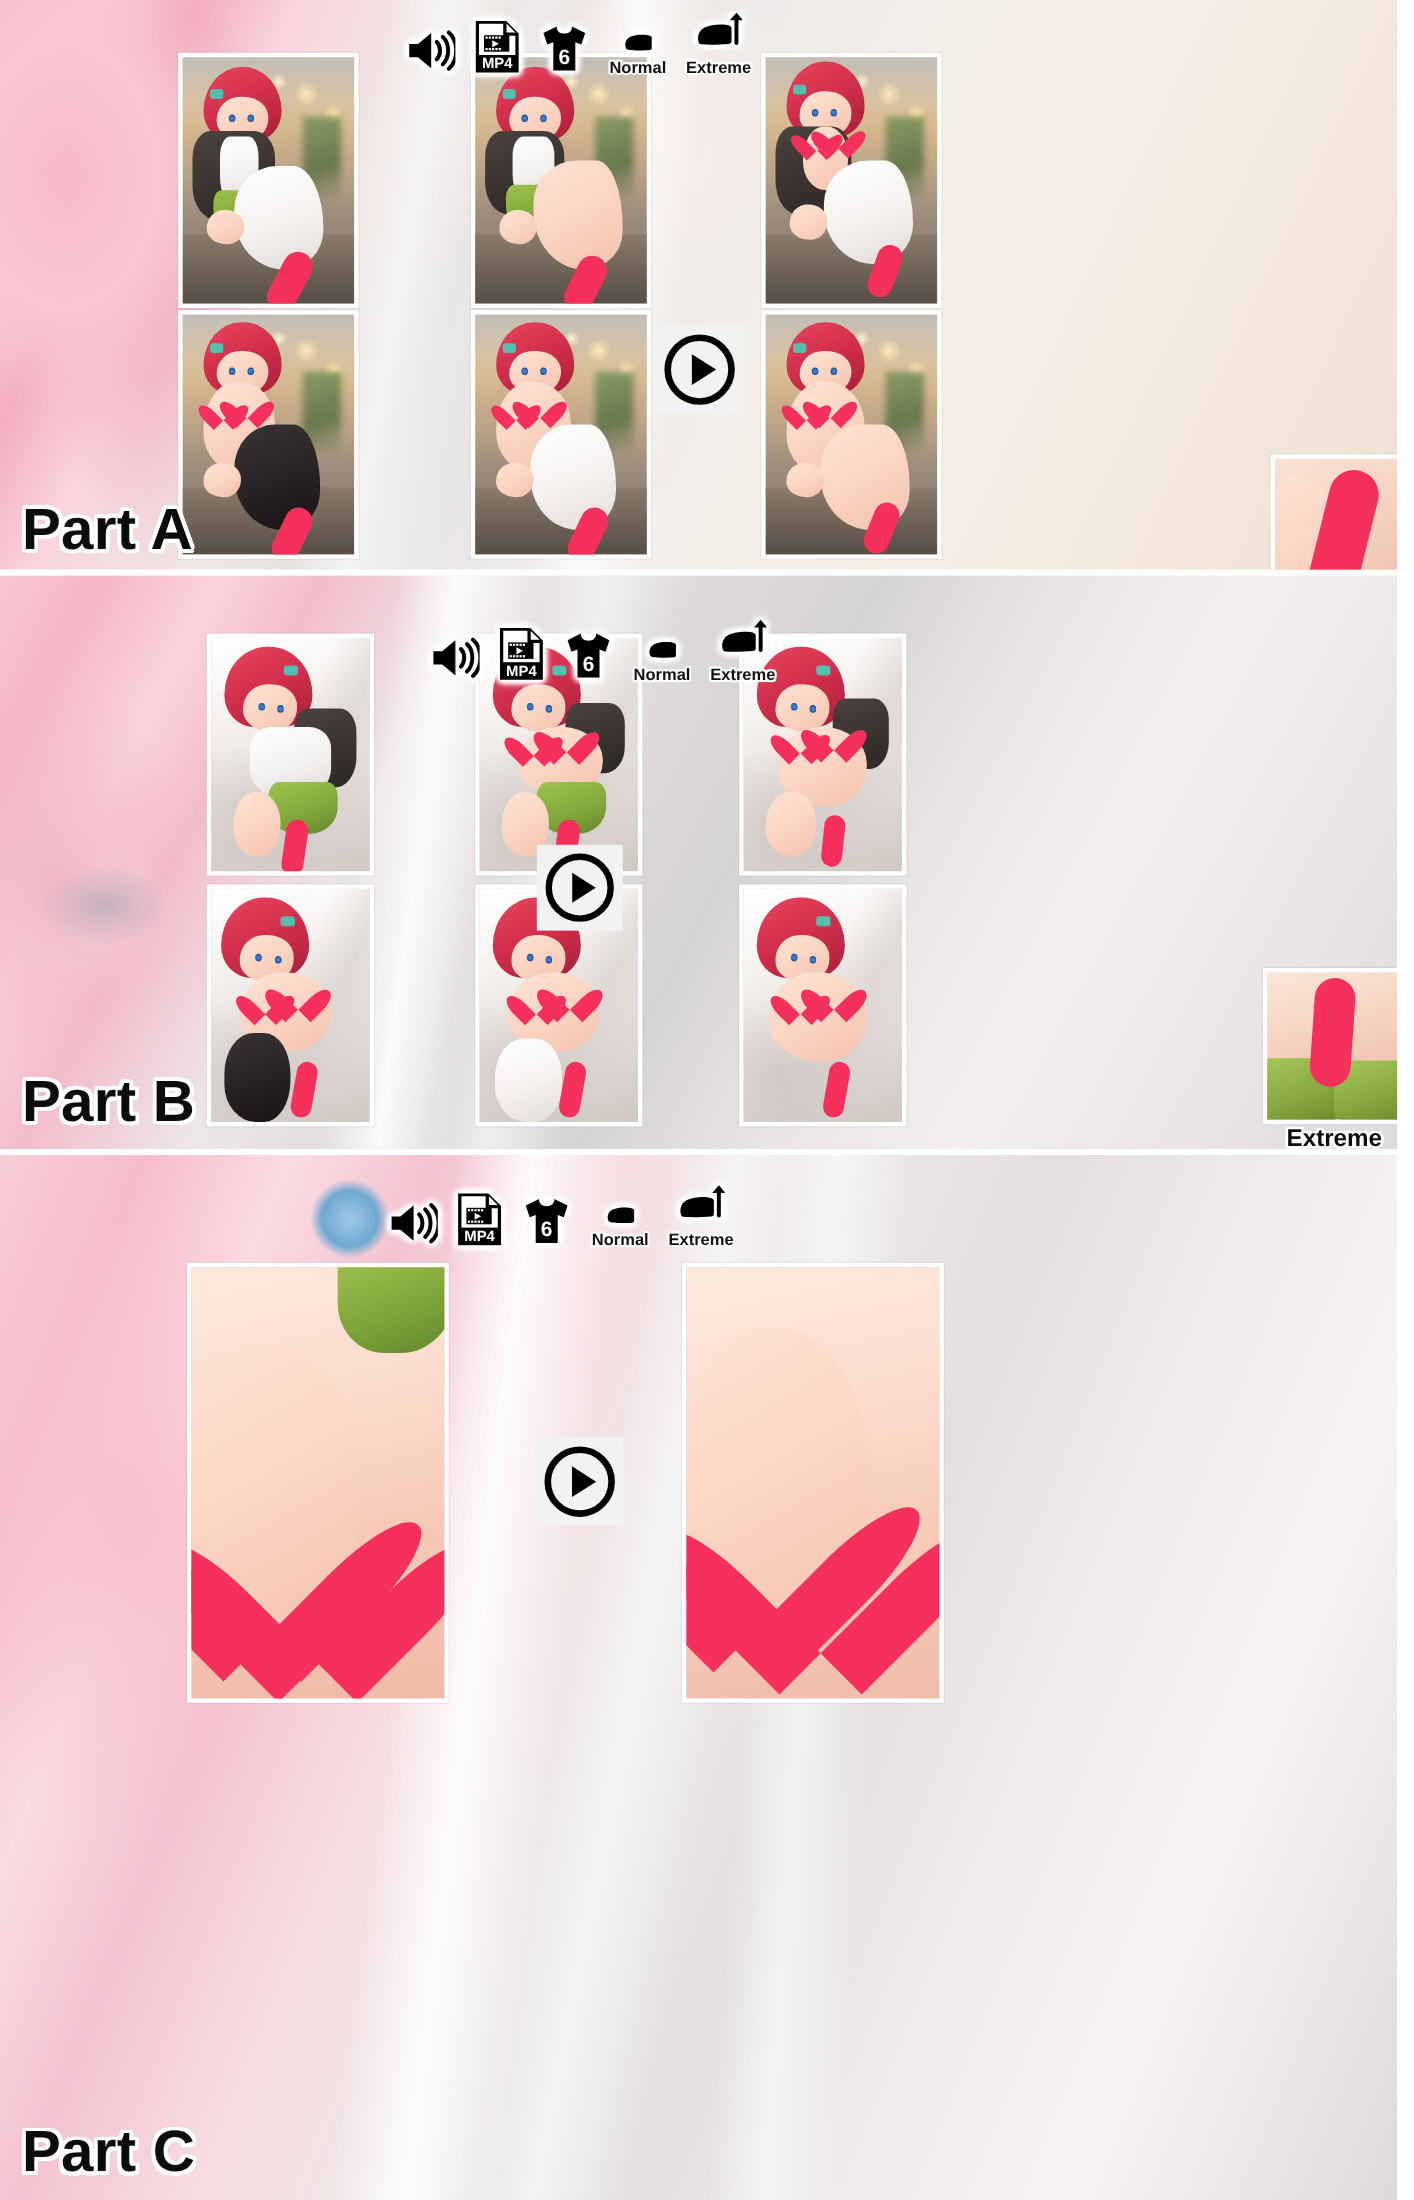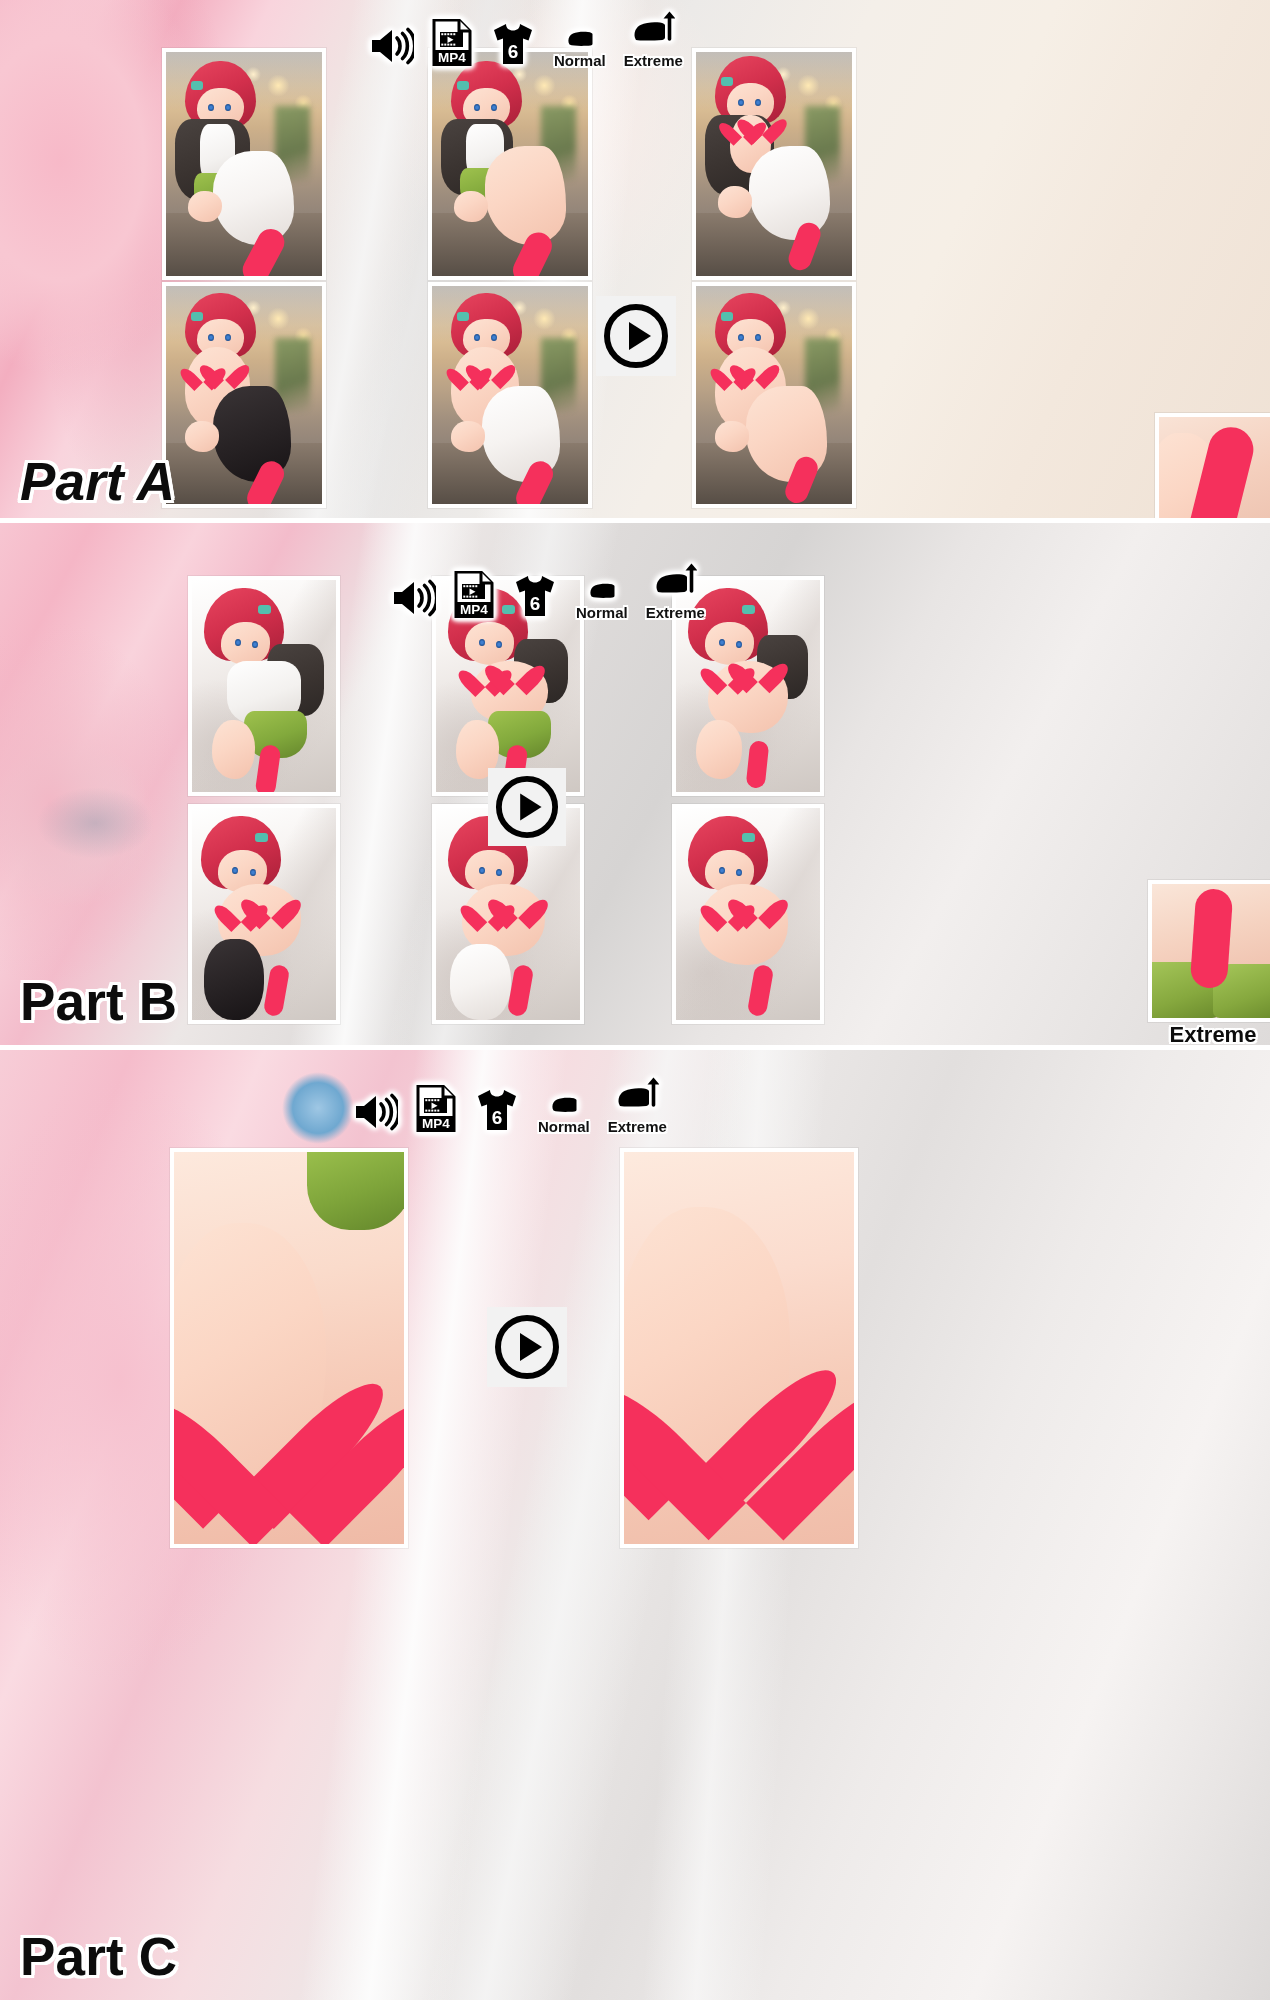--- a/index.html
+++ b/index.html
@@ -420,21 +420,21 @@
 
     <div class="extreme-callout" style="left:1155px; top:413px; width:120px;">
       <div class="ex-thumb" style="width:120px; height:165px;">
         <div class="art" style="background:linear-gradient(160deg,#f9e3d6 0%,#f4cfbd 45%,#e9bba8 100%);"></div>
         <div class="fig skin" style="position:absolute; left:-12%; top:10%; width:70%; height:85%; border-radius:40% 48% 44% 52%/46% 48% 50% 44%;"></div>
         <div class="bar-censor" style="left:36%; top:6%; width:40%; height:78%; transform:rotate(14deg); border-radius:999px;"></div>
       </div>
 
     </div>
 
-    <div class="part-label" style="left:20px; top:455px;font-style:italic;">Part A</div>
+    <div class="part-label" style="left:20px; top:455px;">Part A</div>
   </section>
 
   <div class="panel-divider" style="top:518px;"></div>
 
   <section class="panel" id="panel-b">
     <div class="bg bg-b"></div>
 
     <div class="icon-row" style="left:390px; top:37px;">
 
       <div class="feat">

